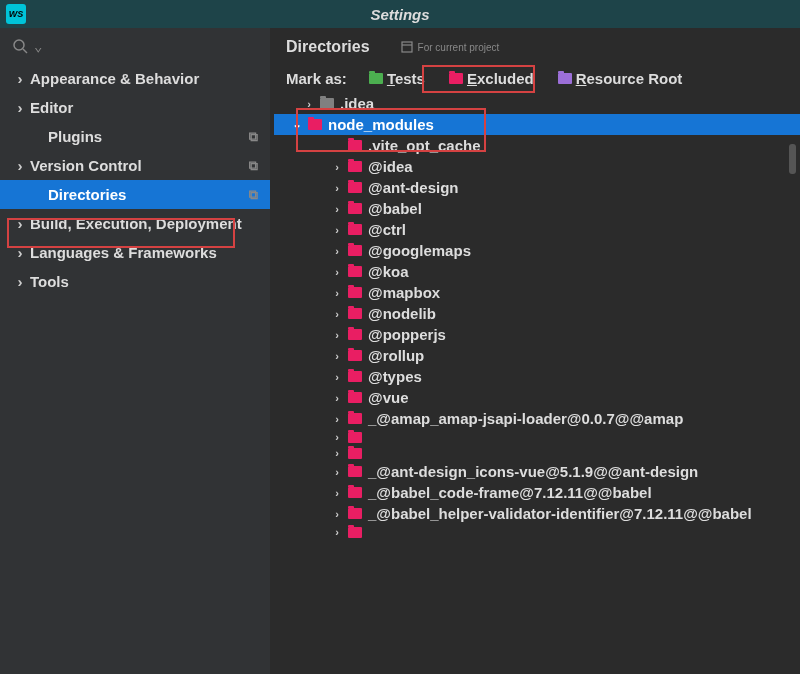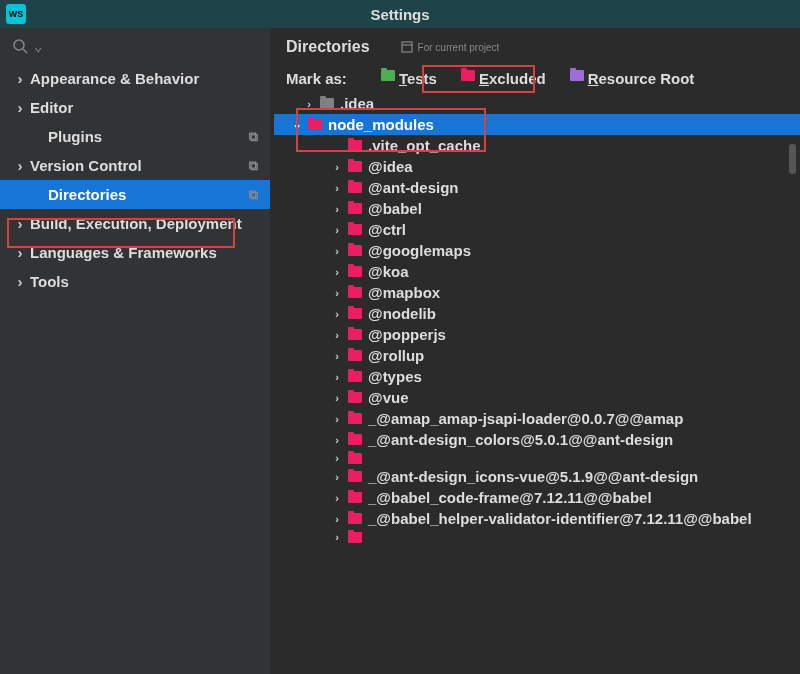--- a/index.html
+++ b/index.html
@@ -11,20 +11,21 @@
       height: 674px;
       overflow: hidden;
       font-size: 14px;
     }
     .titlebar {
       height: 28px;
       background: #1e4449;
       display: flex;
       align-items: center;
       position: relative;
+      font-style: italic;
     }
     .app-icon {
       width: 20px;
       height: 20px;
       background: #00c4d9;
       border-radius: 3px;
       margin-left: 6px;
       display: flex;
       align-items: center;
       justify-content: center;
@@ -117,27 +118,28 @@
       color: #888;
       font-size: 10px;
       display: flex;
       align-items: center;
       gap: 4px;
     }
     .markas-row {
       padding: 10px 16px 6px 16px;
       display: flex;
       align-items: center;
-      gap: 20px;
+      gap: 8px;
       font-weight: bold;
       font-size: 15px;
       color: #ddd;
     }
     .markas-btn {
       display: flex;
+      align-items: center;
       gap: 4px;
       font-weight: bold;
       padding-left: 14px;
     }
     .folder-mini {
       width: 14px;
       height: 11px;
       border-radius: 1px;
       display: inline-block;
       position: relative;
@@ -360,21 +362,20 @@
           <span>@vue</span>
         </div>
         <div class="dir-item" style="padding-left: 58px;">
           <span class="dchev">›</span>
           <span class="folder-mini f-red"></span>
           <span>_@amap_amap-jsapi-loader@0.0.7@@amap</span>
         </div>
         <div class="dir-item" style="padding-left: 58px;">
           <span class="dchev">›</span>
           <span class="folder-mini f-red"></span>
-          <span>_@ant-design_colors@5.0.1@@ant-design</span>
         </div>
         <div class="dir-item" style="padding-left: 58px;">
           <span class="dchev">›</span>
           <span class="folder-mini f-red"></span>
         </div>
         <div class="dir-item" style="padding-left: 58px;">
           <span class="dchev">›</span>
           <span class="folder-mini f-red"></span>
           <span>_@ant-design_icons-vue@5.1.9@@ant-design</span>
         </div>

